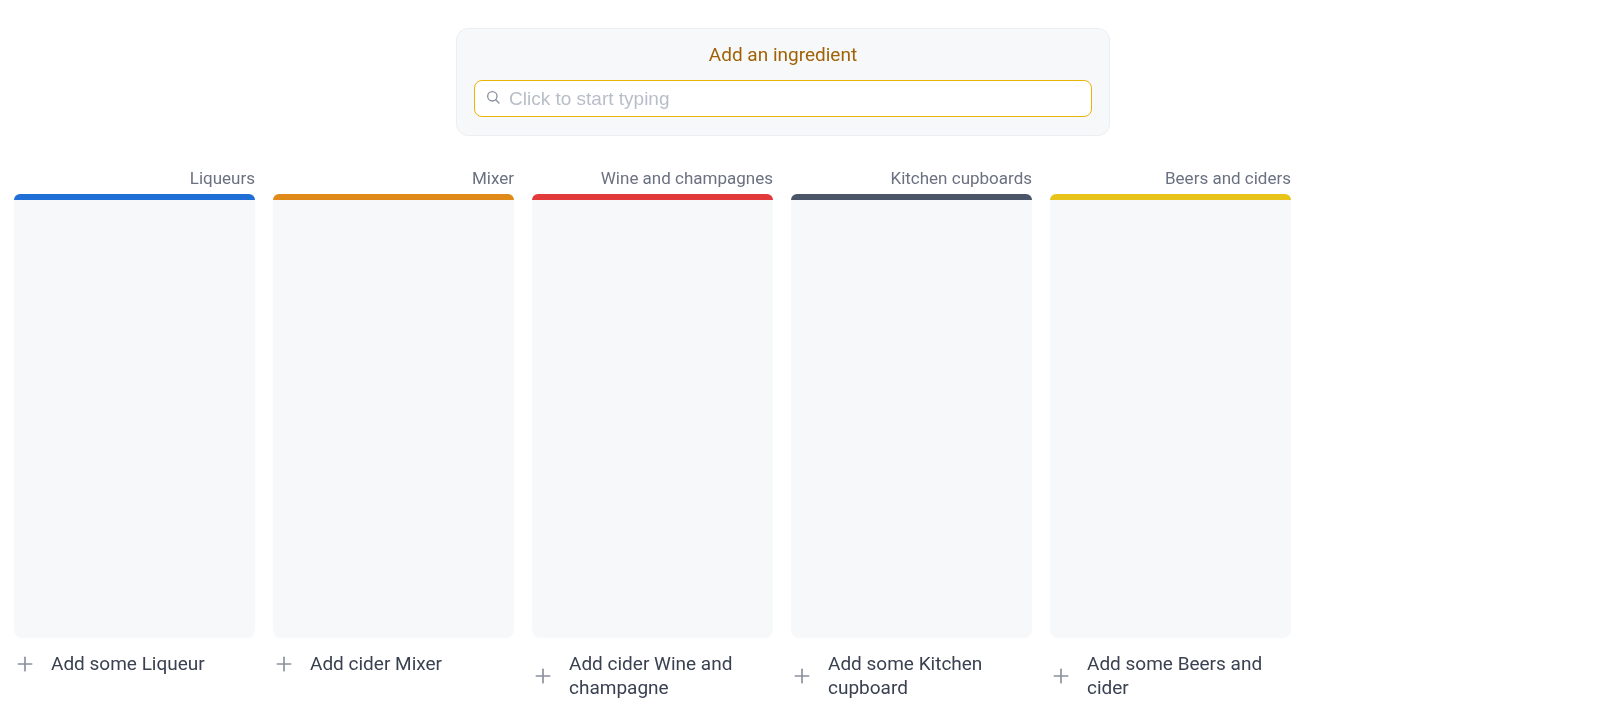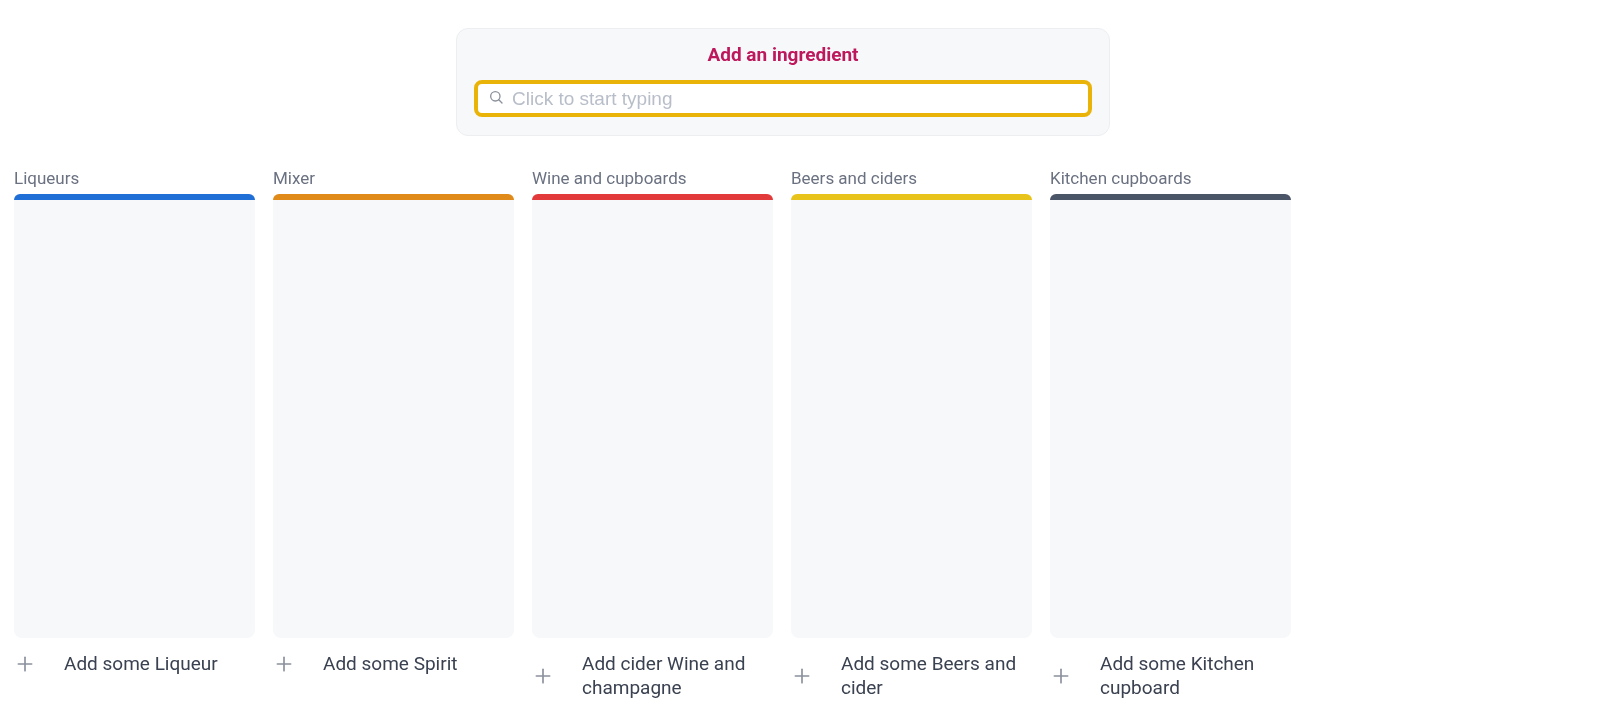--- a/index.html
+++ b/index.html
@@ -15,29 +15,29 @@
     background: #f7f8fa;
     border: 1px solid #eceef1;
     border-radius: 12px;
     display: flex;
     flex-direction: column;
     align-items: center;
     padding: 14px 20px 18px 20px;
   }
   .search-title {
     font-size: 19px;
-    color: #be185d;
+    color: #a16207;
     margin-bottom: 14px;
-    font-weight: 700;
+    font-weight: 400;
   }
   .search-input-wrap {
     width: 618px;
     height: 40px;
     background: #ffffff;
-    border: 4px solid #eab308;
+    border: 1px solid #eab308;
     border-radius: 8px;
     display: flex;
     align-items: center;
     padding: 0 10px;
   }
   .search-input-wrap svg { flex: 0 0 auto; margin-right: 8px; }
   .search-input {
     flex: 1;
     border: none;
     outline: none;
@@ -56,40 +56,40 @@
     gap: 18px;
   }
   .col {
     width: 241px;
     display: flex;
     flex-direction: column;
   }
   .col-header {
     font-size: 17px;
     color: #6a7180;
-    text-align: left;
+    text-align: right;
     margin-bottom: 6px;
     height: 20px;
   }
   .col-stripe {
     height: 6px;
     border-top-left-radius: 8px;
     border-top-right-radius: 8px;
   }
   .col-body {
     height: 438px;
     background: #f7f8fa;
     border-bottom-left-radius: 8px;
     border-bottom-right-radius: 8px;
   }
   .col-footer {
     margin-top: 14px;
     display: flex;
     align-items: center;
-    gap: 28px;
+    gap: 15px;
     cursor: pointer;
   }
   .plus-wrap {
     width: 22px;
     height: 22px;
     display: flex;
     align-items: center;
     justify-content: center;
     flex: 0 0 auto;
   }
@@ -138,63 +138,63 @@
       <div class="col-header">Mixer</div>
       <div class="col-stripe" style="background:#e08a1a"></div>
       <div class="col-body"></div>
       <div class="col-footer">
         <span class="plus-wrap">
           <svg width="20" height="20" viewBox="0 0 24 24" fill="none" stroke="#8a909c" stroke-width="2" stroke-linecap="round">
               <line x1="12" y1="4" x2="12" y2="20"></line>
               <line x1="4" y1="12" x2="20" y2="12"></line>
             </svg>
         </span>
-        <span class="footer-label">Add some Spirit</span>
-      </div>
-    </div>
-
-    <div class="col">
-      <div class="col-header">Wine and cupboards</div>
+        <span class="footer-label">Add cider Mixer</span>
+      </div>
+    </div>
+
+    <div class="col">
+      <div class="col-header">Wine and champagnes</div>
       <div class="col-stripe" style="background:#e23a3a"></div>
       <div class="col-body"></div>
       <div class="col-footer">
         <span class="plus-wrap">
           <svg width="20" height="20" viewBox="0 0 24 24" fill="none" stroke="#8a909c" stroke-width="2" stroke-linecap="round">
               <line x1="12" y1="4" x2="12" y2="20"></line>
               <line x1="4" y1="12" x2="20" y2="12"></line>
             </svg>
         </span>
         <span class="footer-label">Add cider Wine and champagne</span>
+      </div>
+    </div>
+
+    <div class="col">
+      <div class="col-header">Kitchen cupboards</div>
+      <div class="col-stripe" style="background:#4a5568"></div>
+      <div class="col-body"></div>
+      <div class="col-footer">
+        <span class="plus-wrap">
+          <svg width="20" height="20" viewBox="0 0 24 24" fill="none" stroke="#8a909c" stroke-width="2" stroke-linecap="round">
+              <line x1="12" y1="4" x2="12" y2="20"></line>
+              <line x1="4" y1="12" x2="20" y2="12"></line>
+            </svg>
+        </span>
+        <span class="footer-label">Add some Kitchen cupboard</span>
       </div>
     </div>
 
     <div class="col">
       <div class="col-header">Beers and ciders</div>
       <div class="col-stripe" style="background:#e8c31a"></div>
       <div class="col-body"></div>
       <div class="col-footer">
         <span class="plus-wrap">
           <svg width="20" height="20" viewBox="0 0 24 24" fill="none" stroke="#8a909c" stroke-width="2" stroke-linecap="round">
               <line x1="12" y1="4" x2="12" y2="20"></line>
               <line x1="4" y1="12" x2="20" y2="12"></line>
             </svg>
         </span>
         <span class="footer-label">Add some Beers and cider</span>
       </div>
     </div>
 
-    <div class="col">
-      <div class="col-header">Kitchen cupboards</div>
-      <div class="col-stripe" style="background:#4a5568"></div>
-      <div class="col-body"></div>
-      <div class="col-footer">
-        <span class="plus-wrap">
-          <svg width="20" height="20" viewBox="0 0 24 24" fill="none" stroke="#8a909c" stroke-width="2" stroke-linecap="round">
-              <line x1="12" y1="4" x2="12" y2="20"></line>
-              <line x1="4" y1="12" x2="20" y2="12"></line>
-            </svg>
-        </span>
-        <span class="footer-label">Add some Kitchen cupboard</span>
-      </div>
-    </div>
-
   </div>
 </div>
 
 </body></html>

